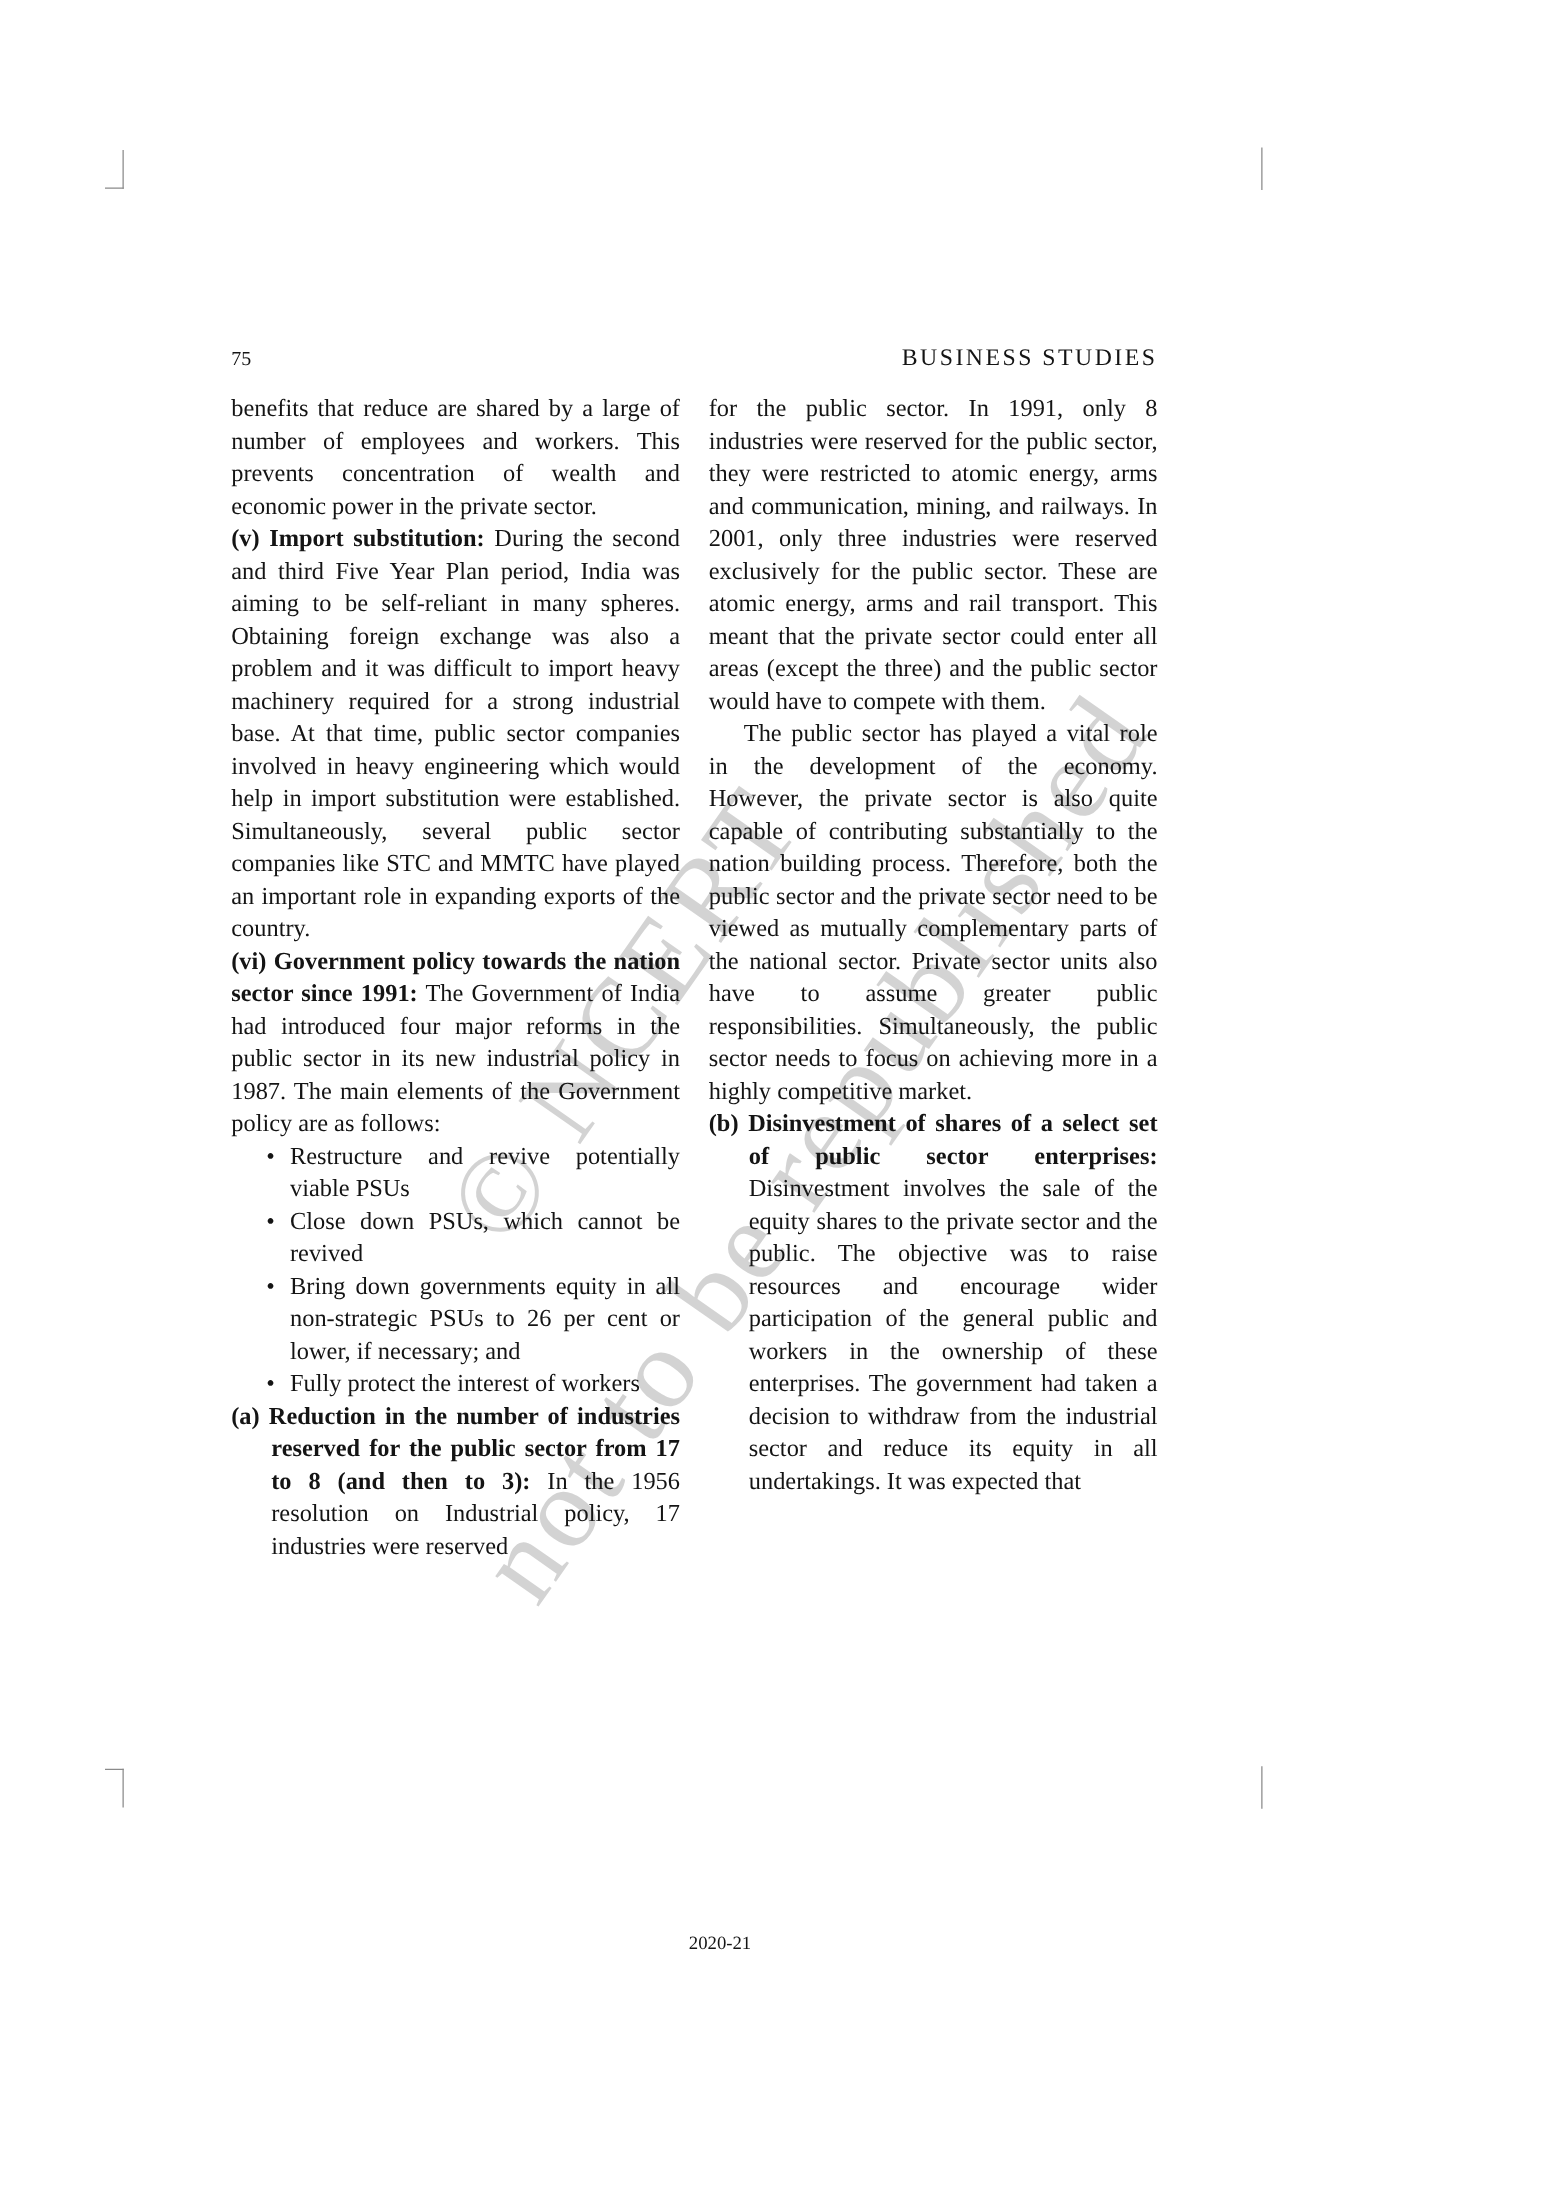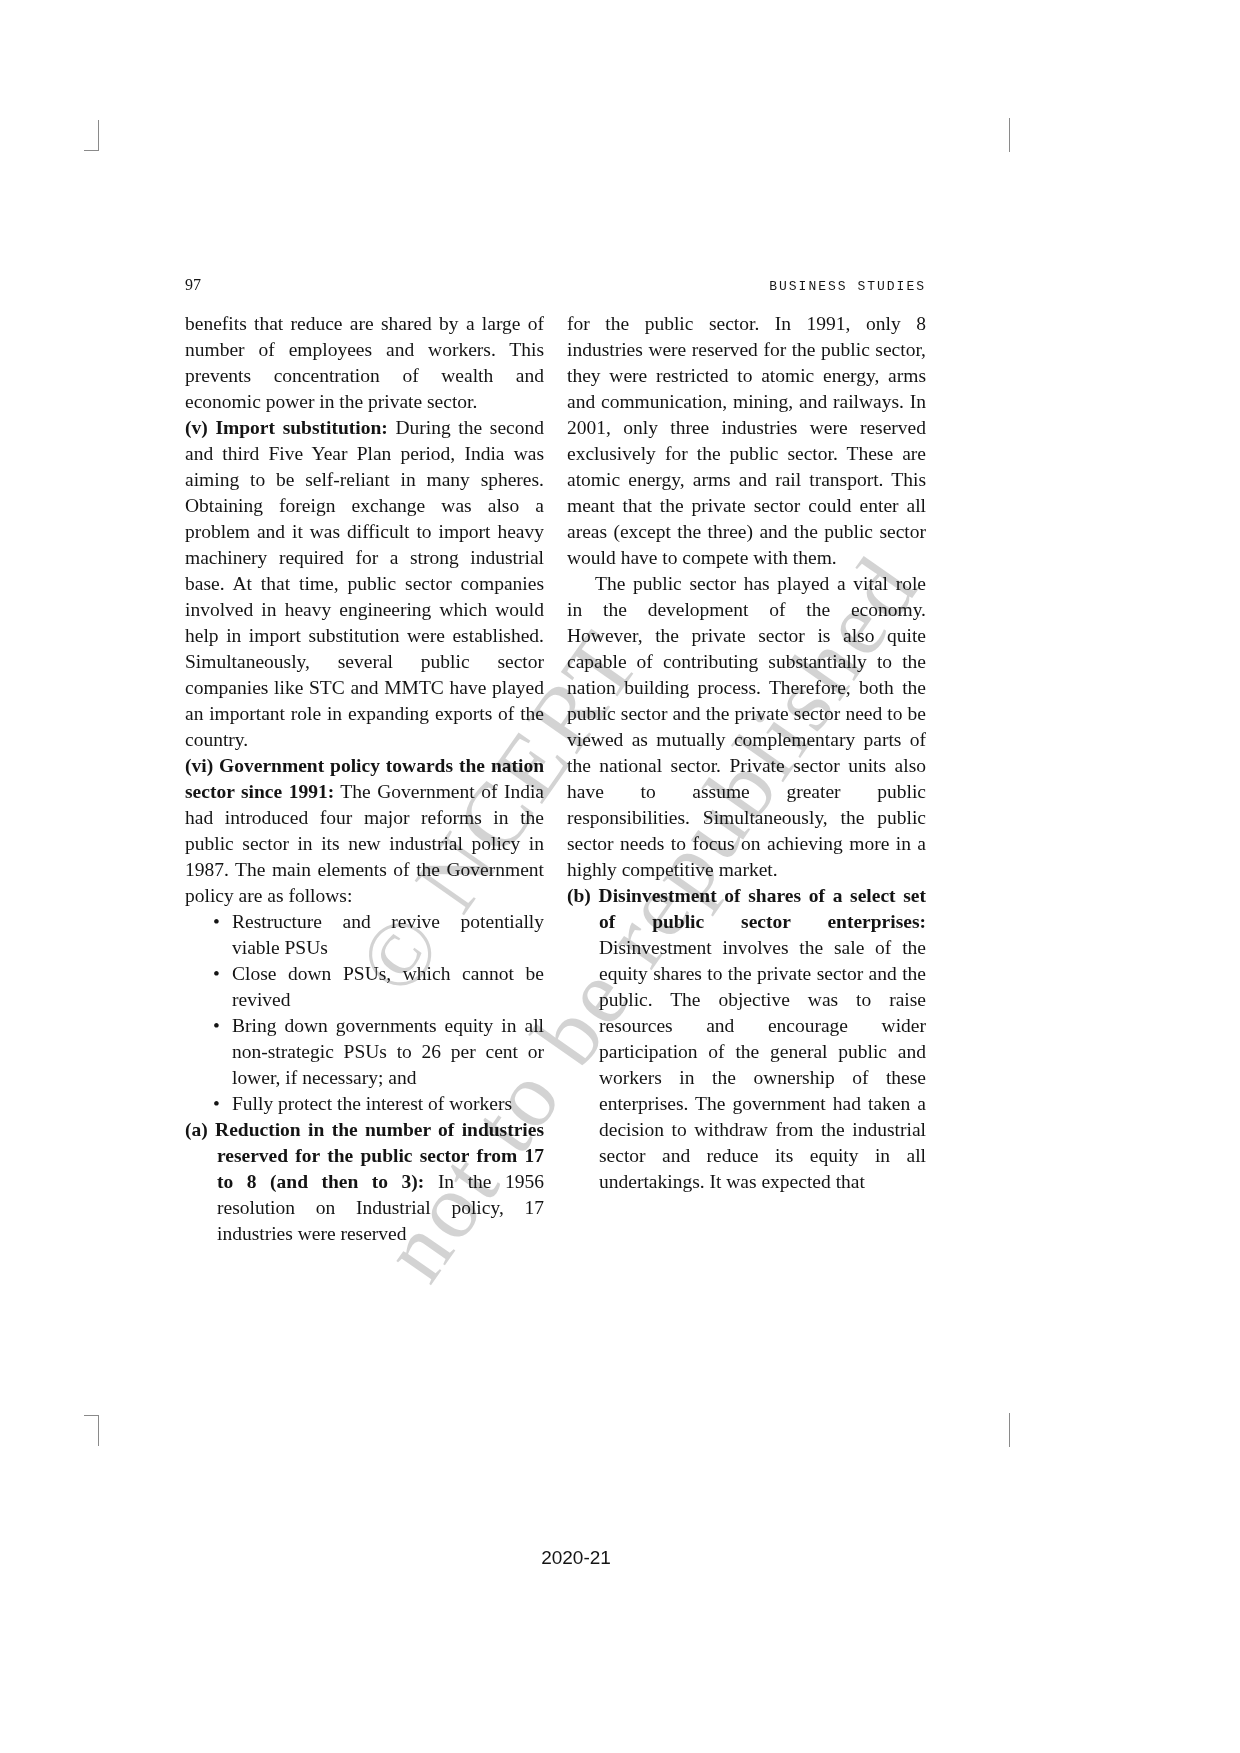--- a/index.html
+++ b/index.html
@@ -52,21 +52,21 @@
     z-index: 1;
   }
   .page-header {
     display: flex;
     justify-content: space-between;
     align-items: baseline;
     font-size: 16px;
     margin-bottom: 17px;
   }
   .page-number { font-size: 16px; }
-  .header-title { font-size: 13px; letter-spacing: 2px; font-family: Liberation Mono, monospace; }
+  .header-title { font-size: 19px; letter-spacing: 2px; }
 
   .columns { display: flex; gap: 23px; }
   .col {
     width: 359px;
     font-size: 19.5px;
     line-height: 26px;
     text-align: justify;
     hyphens: none;
   }
   .col p { margin: 0; }
@@ -85,44 +85,44 @@
   .hang { padding-left: 32px; text-indent: -32px; }
   .indent-first { text-indent: 28px; }
 
   
   .footer {
     position: absolute;
     top: 1547px;
     left: 0;
     width: 1152px;
     text-align: center;
-    font-size: 19px;
+    font-size: 15px;
     z-index: 1;
-    font-family: Liberation Sans, sans-serif;
+    font-family: Liberation Serif, serif;
   }
 </style>
 </head>
 <body>
 
 <div>
 
   <div class="crop crop-tl"></div>
   <div class="crop crop-tr"></div>
   <div class="crop crop-bl"></div>
   <div class="crop crop-br"></div>
 
   <div class="watermark">
     <div>© NCERT</div>
     <div>not to be republished</div>
   </div>
 
   <div class="content">
 
     <div class="page-header">
-      <span class="page-number">97</span>
+      <span class="page-number">75</span>
       <span class="header-title">BUSINESS STUDIES</span>
     </div>
 
     <div class="columns">
 
       <div class="col">
 
         <p>benefits that reduce are shared by a large of number of employees and workers. This prevents concentration of wealth and economic power in the private sector.</p>
 
         <p><b>(v) Import substitution:</b><span> During the second and third Five Year Plan period, India was aiming to be self-reliant in many spheres. Obtaining foreign exchange was also a problem and it was difficult to import heavy machinery required for a strong industrial base. At that time, public sector companies involved in heavy engineering which would help in import substitution were established. Simultaneously, several public sector companies like STC and MMTC have played an important role in expanding exports of the country.</span></p>

